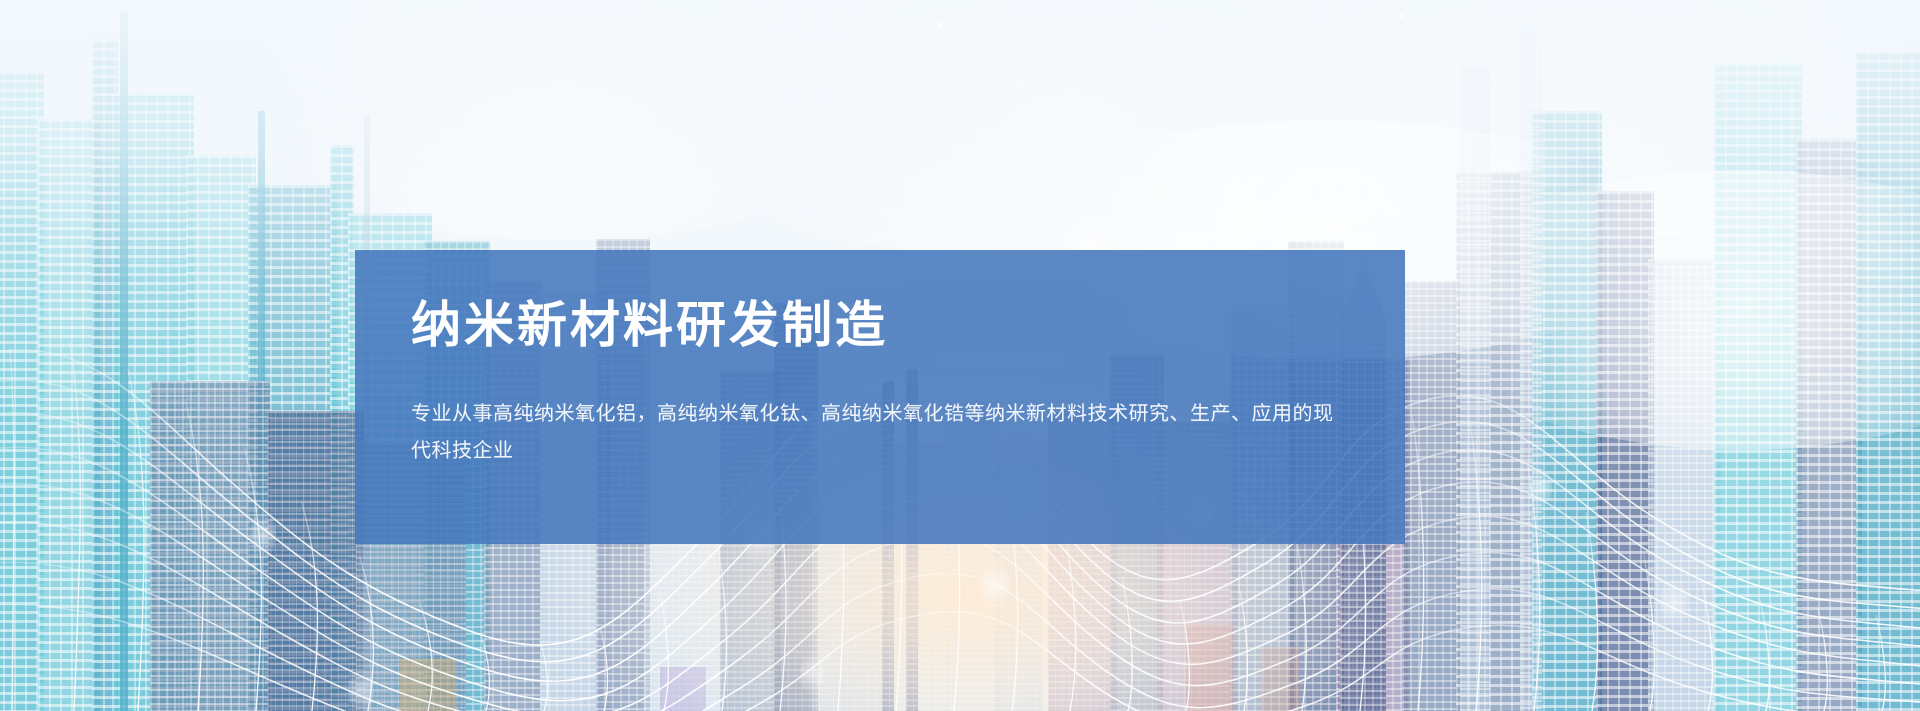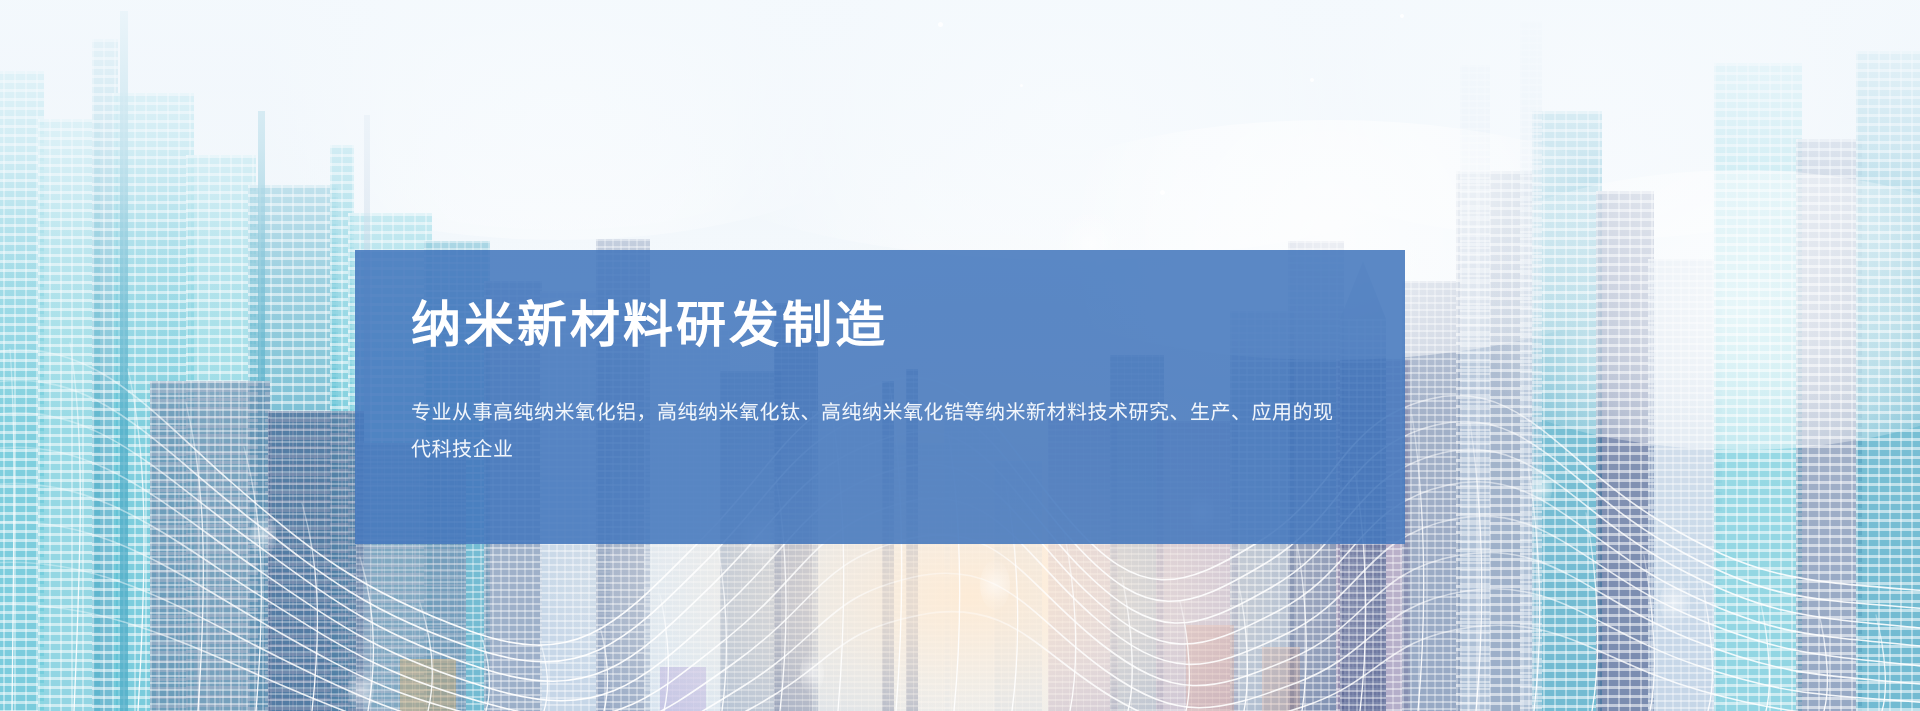--- a/index.html
+++ b/index.html
@@ -181,21 +181,21 @@
   }
 
   .panel-subtitle {
     margin: 42px 0 0 0;
     font-size: 20px;
     line-height: 1.85;
     color: #f2f6fb;
     font-weight: normal;
     letter-spacing: 0.5px;
     max-width: 960px;
-    font-family: Liberation Mono, monospace;
+    font-family: Liberation Serif, serif;
   }
 </style>
 </head>
 <body>
 
 <div class="banner">
 
   <div class="sky"></div>
   <div class="cloud cl1"></div>
   <div class="cloud cl2"></div>

